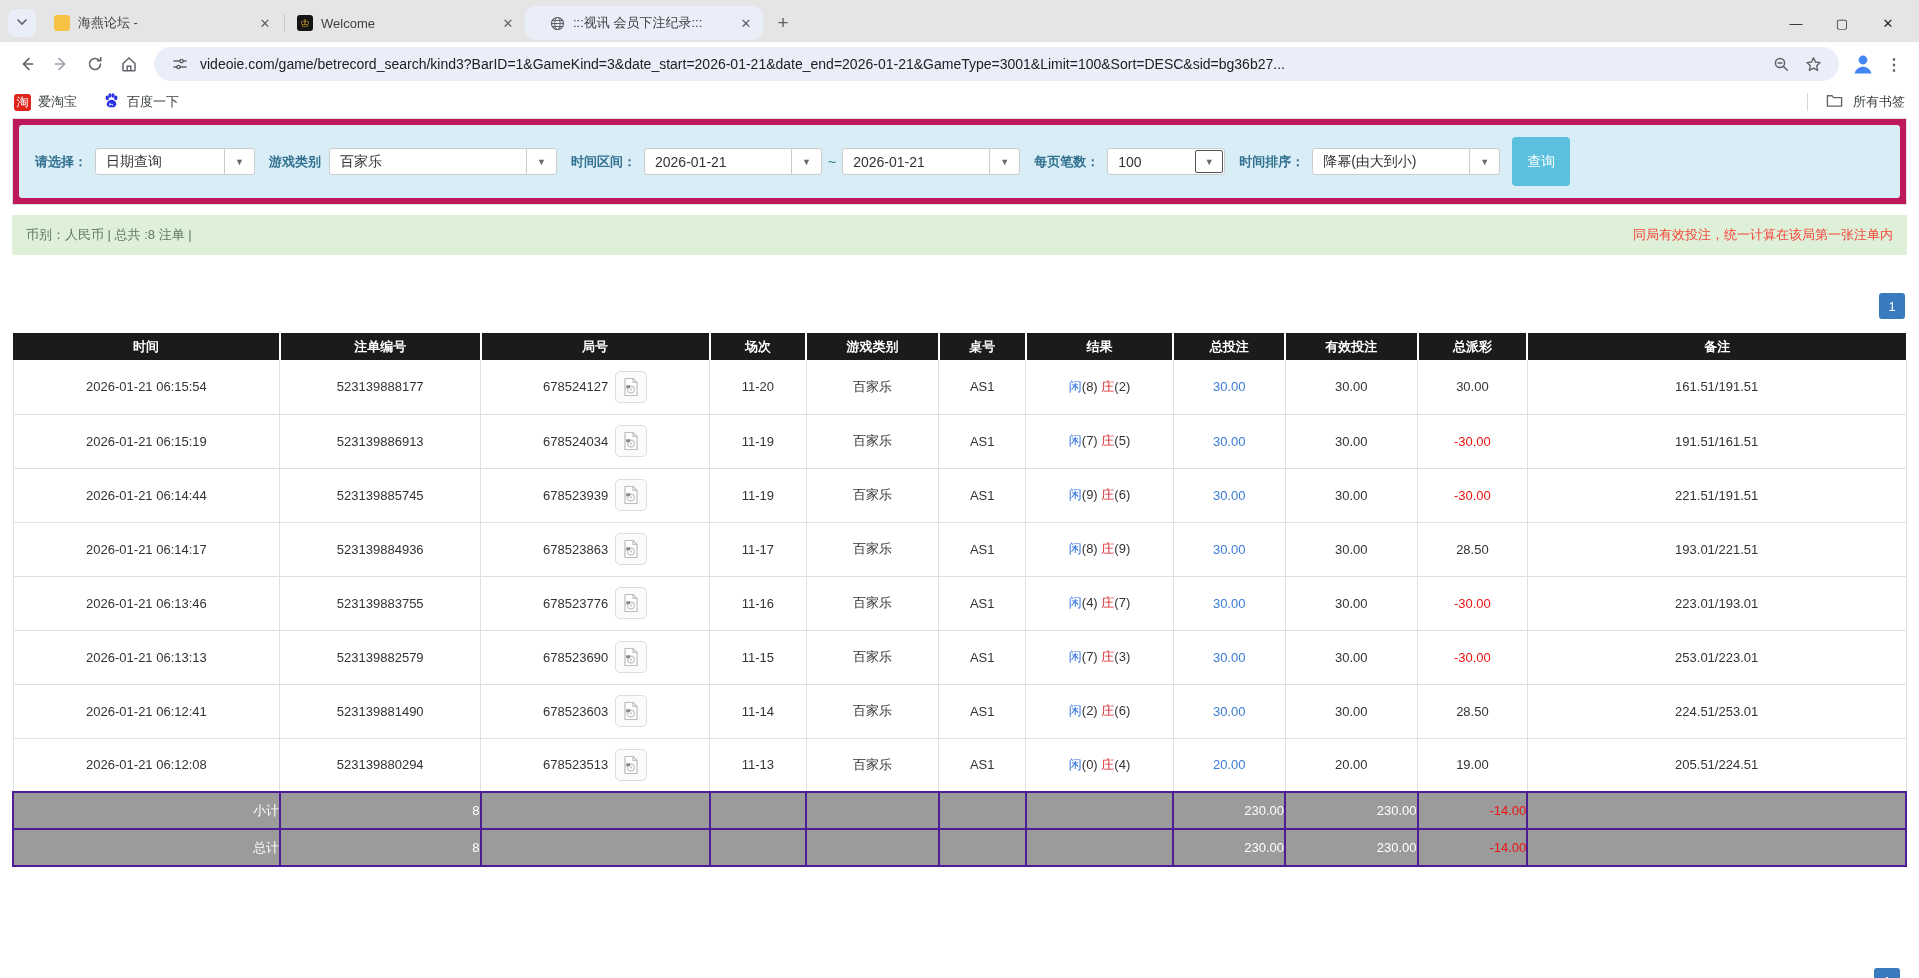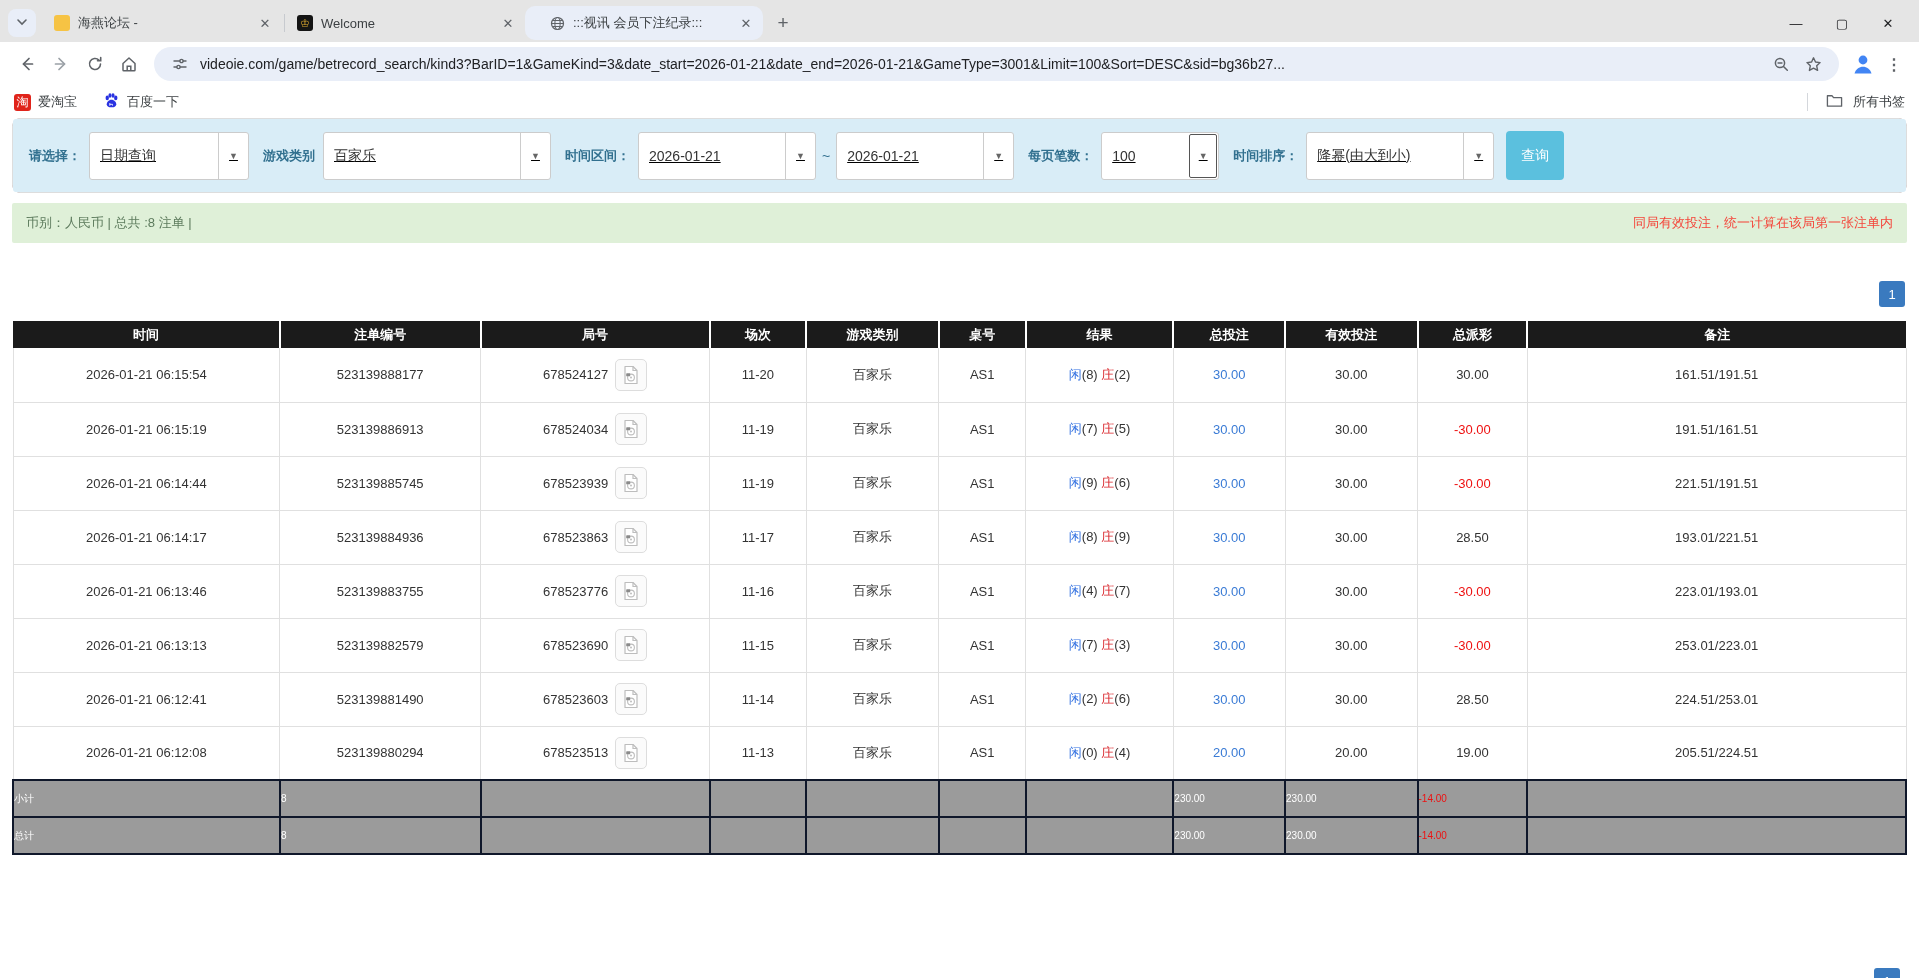--- a/index.html
+++ b/index.html
@@ -43,26 +43,26 @@
   .bm-item { display:flex; align-items:center; gap:7px; margin-right:26px; cursor:pointer; }
   .bm-icon-taobao { width:17px; height:17px; background:#e0241b; border-radius:3px; color:#fff;
     font-size:12px; display:flex; align-items:center; justify-content:center; }
   .bm-right { margin-left:auto; display:flex; align-items:center; gap:10px; cursor:pointer; }
   .bm-divider { width:1px; height:18px; background:#d4d7dc; margin-right:8px; }
 
   
   .content { padding:0 12px; }
   .page-title { font-size:23px; font-weight:400; color:#333; margin:24px 0 16px 2px; }
 
-  .filter-panel { border:1px solid #ddd; border-radius:8px; background:#7f1d1d; }
+  .filter-panel { border:1px solid #ddd; border-radius:1px; padding:6px; background:#be185d; }
   .filter-bar { background:#d9edf7; border-radius:3px; padding:12px 14px; display:flex; align-items:center; }
   .f-label { color:#31708f; font-weight:bold; font-size:13px; white-space:nowrap; margin:0 8px 0 14px; }
   .f-label:first-child { margin-left:2px; }
-  .sel { background:#fff; border:1px solid #ccc; border-radius:3px; height:48px; display:flex;
-    align-items:stretch; cursor:pointer;text-decoration:underline; }
+  .sel { background:#fff; border:1px solid #ccc; border-radius:3px; height:27px; display:flex;
+    align-items:stretch; cursor:pointer; }
   .sel .val { display:flex; align-items:center; padding:0 10px; font-size:14px; color:#333; }
   .sel .arrow { width:30px; border-left:1px solid #ccc; display:flex; align-items:center;
     justify-content:center; color:#666; font-size:9px; }
   .sel .arrow.strong { border:1px solid #555; border-radius:2px; margin:1px; }
   .tilde { color:#31708f; margin:0 6px; font-size:14px; }
   .search-btn { background:#5bc0de; color:#fff; border:none; border-radius:4px; height:49px;
     padding:0 15px; font-size:14px; margin-left:12px; cursor:pointer; }
 
   .summary-bar { margin-top:10px; background:#dff0d8; border-radius:2px; padding:11px 14px;
     display:flex; justify-content:space-between; align-items:center; font-size:13px; }
@@ -72,22 +72,22 @@
   .pagination-row { display:flex; justify-content:flex-end; margin:38px 2px 14px 0; }
   .page-btn { min-width:26px; height:26px; background:#3a7abf; color:#fff; font-size:13px;
     border-radius:3px; display:flex; align-items:center; justify-content:center; cursor:pointer; }
 
   table.records { width:100%; border-collapse:collapse; table-layout:fixed; font-size:13px; color:#333; }
   .records thead th { background:#1b1b1b; color:#fff; font-weight:bold; height:27px;
     border-right:2px solid #fff; font-size:13px; }
   .records thead th:last-child { border-right:none; }
   .records tbody td { height:54px; text-align:center; border:1px solid #e0e0e0; background:#fff; }
   .records tbody tr:first-child td { border-top:none; }
-  .records tfoot td { background:#9b9b9b; color:#fff; height:37px; text-align:left;
-    border:2px solid #0f172a; font-size:10px; }
+  .records tfoot td { background:#9b9b9b; color:#fff; height:37px; text-align:right;
+    border:2px solid #4c1d95; font-size:13px; }
   .round-cell { display:flex; align-items:center; justify-content:center; gap:7px; }
   .video-chip { width:32px; height:32px; border:1px solid #ddd; border-radius:5px; background:#fbfbfb;
     display:flex; align-items:center; justify-content:center; cursor:pointer; }
   .player { color:#2e6ee0; }
   .banker { color:#d9262c; }
   .paren { color:#333; }
   .bet-link { color:#3a7bd5; cursor:pointer; }
   .neg { color:#ee1111; }
   .footer-neg { color:#ee1111; }
 

